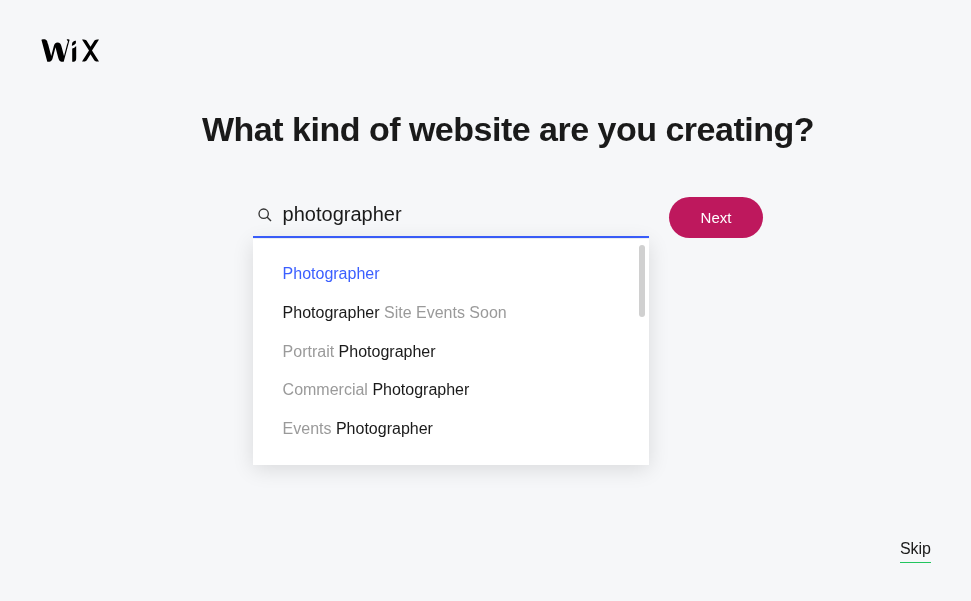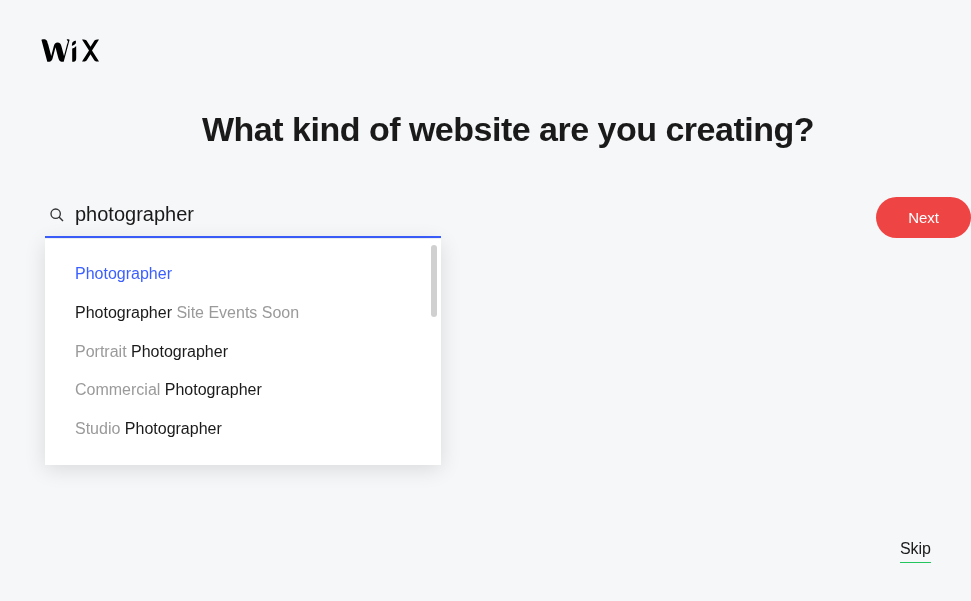--- a/index.html
+++ b/index.html
@@ -39,21 +39,21 @@
     }
     .heading {
       font-size: 34px;
       font-weight: 700;
       color: #1a1a1a;
       letter-spacing: -0.5px;
     }
     .search-row {
       margin-top: 48px;
       display: flex;
-      justify-content: space-between;
+      justify-content: center;
       align-items: center;
       gap: 20px;
     }
     .search-wrap {
       position: relative;
       width: 396px;
     }
     .search-input-box {
       display: flex;
       align-items: center;
@@ -69,21 +69,21 @@
     .search-input {
       border: none;
       outline: none;
       background: transparent;
       font-size: 20px;
       color: #1a1a1a;
       flex: 1;
       font-family: inherit;
     }
     .next-btn {
-      background: #ef4444;
+      background: #be185d;
       color: #fff;
       border: none;
       border-radius: 22px;
       padding: 12px 32px;
       font-size: 15px;
       cursor: pointer;
       font-family: inherit;
     }
     .dropdown {
       position: absolute;
@@ -158,21 +158,21 @@
         </span>
         <input class="search-input" type="text" value="photographer" style="">
       </div>
 
       <div class="dropdown">
         <div class="dropdown-inner" id="dropdown-list">
             <div class="dropdown-item selected"><span>Photographer</span></div>
             <div class="dropdown-item"><span class="match">Photographer</span><span class="nonmatch"> Site Events Soon</span></div>
             <div class="dropdown-item"><span class="nonmatch">Portrait </span><span class="match">Photographer</span></div>
             <div class="dropdown-item"><span class="nonmatch">Commercial </span><span class="match">Photographer</span></div>
-            <div class="dropdown-item"><span class="nonmatch">Studio </span><span class="match">Photographer</span></div>
+            <div class="dropdown-item"><span class="nonmatch">Events </span><span class="match">Photographer</span></div>
           </div>
         <div class="scrollbar"></div>
       </div>
     </div>
 
     <button class="next-btn">Next</button>
   </div>
 </div>
 
 <span class="skip">Skip</span>

